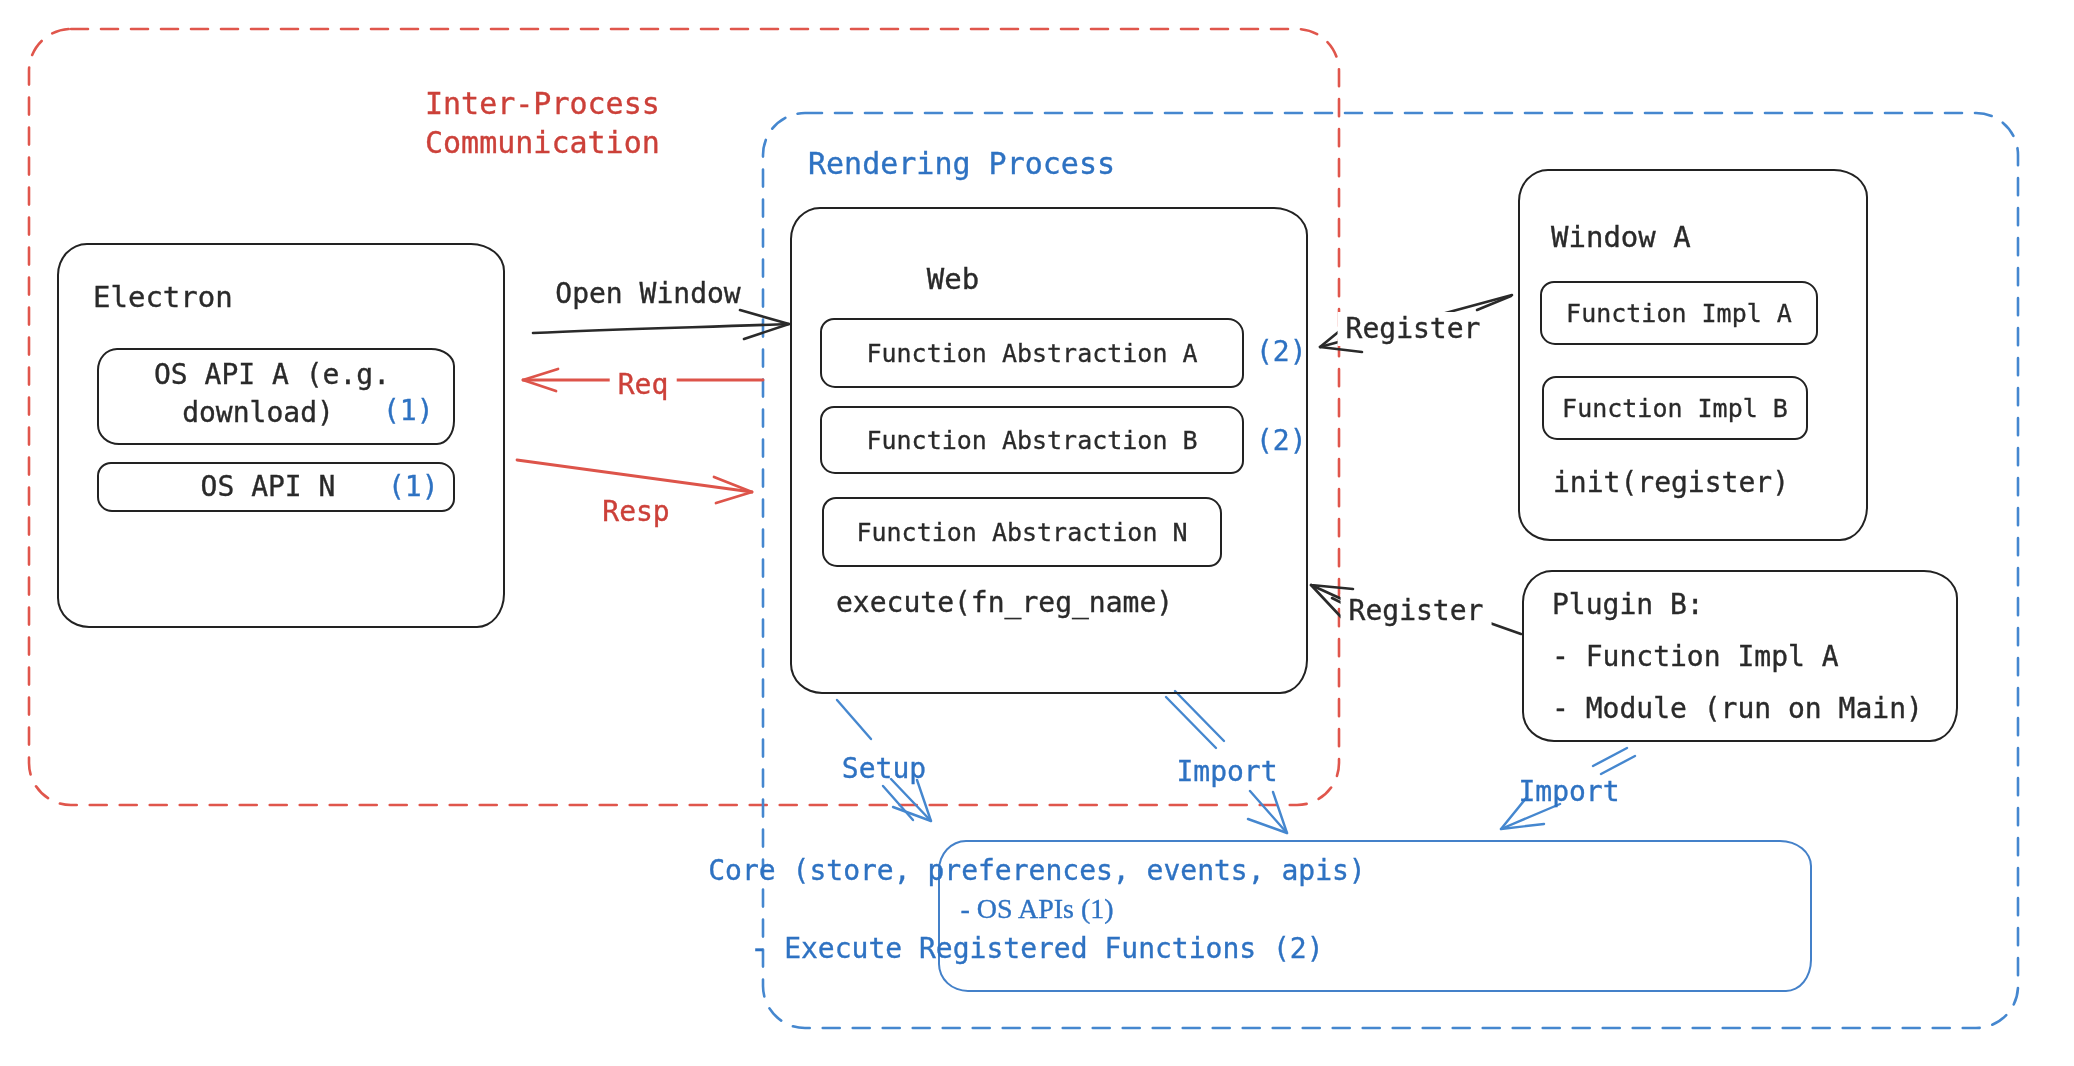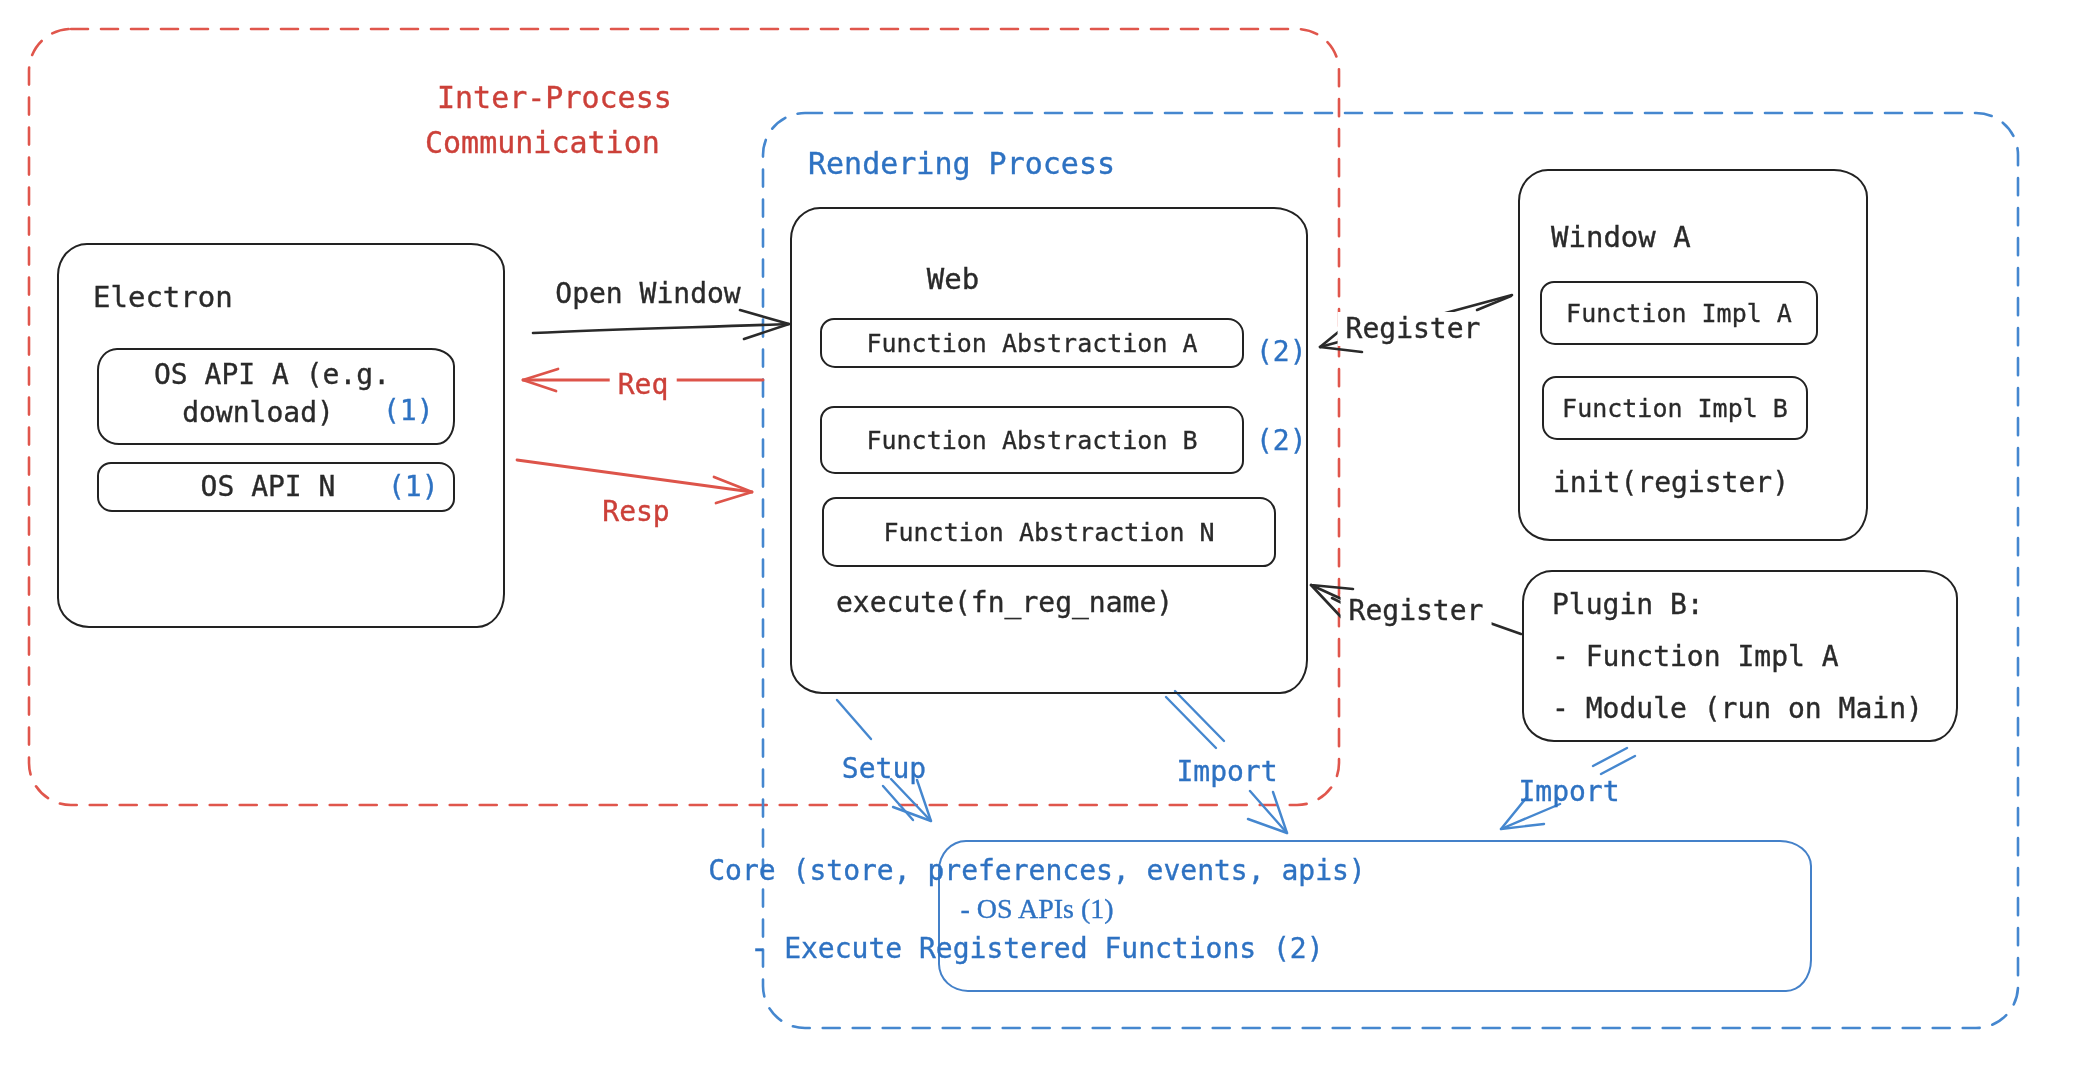--- a/index.html
+++ b/index.html
@@ -67,21 +67,21 @@
       <path d="M1166,697 L1216,748 M1175,691 L1224,741"></path>
       <path d="M1250,791 L1287,833"></path>
       <path d="M1287,833 L1248,819 M1287,833 L1273,792"></path>
 
       <path d="M1593,766 L1627,748 M1601,774 L1635,756"></path>
       <path d="M1560,804 L1501,829"></path>
       <path d="M1501,829 L1544,824 M1501,829 L1527,797"></path>
     </g>
   </svg>
 
-  <div class="txt t30 red" style="left:425px;top:80px;margin-left:12px;">Inter-Process</div>
+  <div class="txt t30 red" style="left:425px;top:86px;">Inter-Process</div>
   <div class="txt t30 red" style="left:425px;top:125px;">Communication</div>
   <div class="txt t30 blue" style="left:808px;top:146px;">Rendering Process</div>
 
   <div class="box r-lg" style="left:57px;top:243px;width:448px;height:385px;"></div>
   <div class="txt t29" style="left:93px;top:280px;">Electron</div>
 
   <div class="box r-md" style="left:97px;top:348px;width:358px;height:97px;"></div>
   <div class="txt t28 center" style="left:272px;top:358px;">OS API A (e.g.</div>
   <div class="txt t28 center" style="left:258px;top:396px;">download)</div>
   <div class="txt t28 blue" style="left:383px;top:394px;">(1)</div>
@@ -90,31 +90,31 @@
   <div class="txt t28 center" style="left:268px;top:470px;">OS API N</div>
   <div class="txt t28 blue" style="left:388px;top:470px;">(1)</div>
 
   <div class="txt t28 center" style="left:648px;top:277px;">Open Window</div>
   <div class="txt t28 red center wbg" style="left:643px;top:368px;">Req</div>
   <div class="txt t28 red center wbg" style="left:636px;top:466px;margin-top:29px;">Resp</div>
 
   <div class="box r-lg" style="left:790px;top:207px;width:518px;height:487px;"></div>
   <div class="txt t29 center" style="left:953px;top:262px;">Web</div>
 
-  <div class="box r-sm fn-box" style="left:820px;top:318px;width:424px;height:50px;">
+  <div class="box r-sm fn-box" style="left:820px;top:318px;width:424px;height:70px;">
     <span class="t25" style="-webkit-text-stroke:0.3px currentColor;">Function Abstraction A</span>
   </div>
   <div class="txt t28 blue" style="left:1256px;top:335px;">(2)</div>
 
   <div class="box r-sm fn-box" style="left:820px;top:406px;width:424px;height:68px;">
     <span class="t25" style="-webkit-text-stroke:0.3px currentColor;">Function Abstraction B</span>
   </div>
   <div class="txt t28 blue" style="left:1256px;top:424px;">(2)</div>
 
-  <div class="box r-sm fn-box" style="left:822px;top:497px;width:454px;height:70px;">
+  <div class="box r-sm fn-box" style="left:822px;top:497px;width:400px;height:70px;">
     <span class="t25" style="-webkit-text-stroke:0.3px currentColor;">Function Abstraction N</span>
   </div>
 
   <div class="txt t28" style="left:836px;top:586px;">execute(fn_reg_name)</div>
 
   <div class="txt t28 center wbg" style="left:1413px;top:312px;">Register</div>
   <div class="txt t28 center wbg" style="left:1416px;top:594px;">Register</div>
 
   <div class="box r-lg" style="left:1518px;top:169px;width:350px;height:372px;"></div>
   <div class="txt t29" style="left:1551px;top:220px;">Window A</div>

